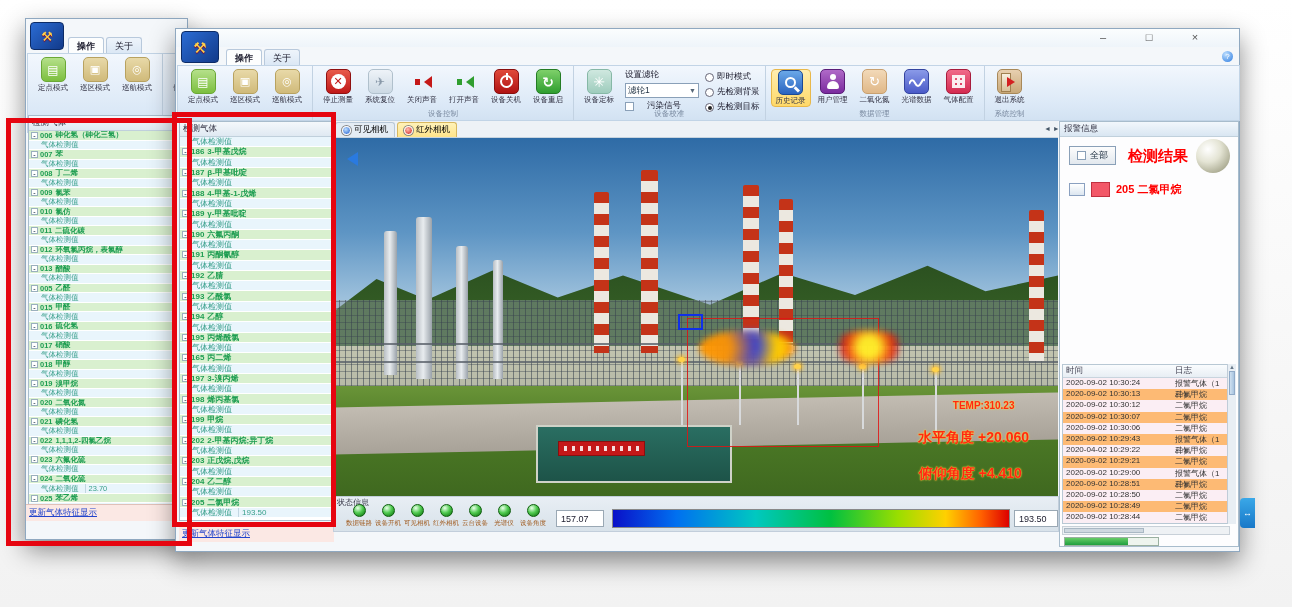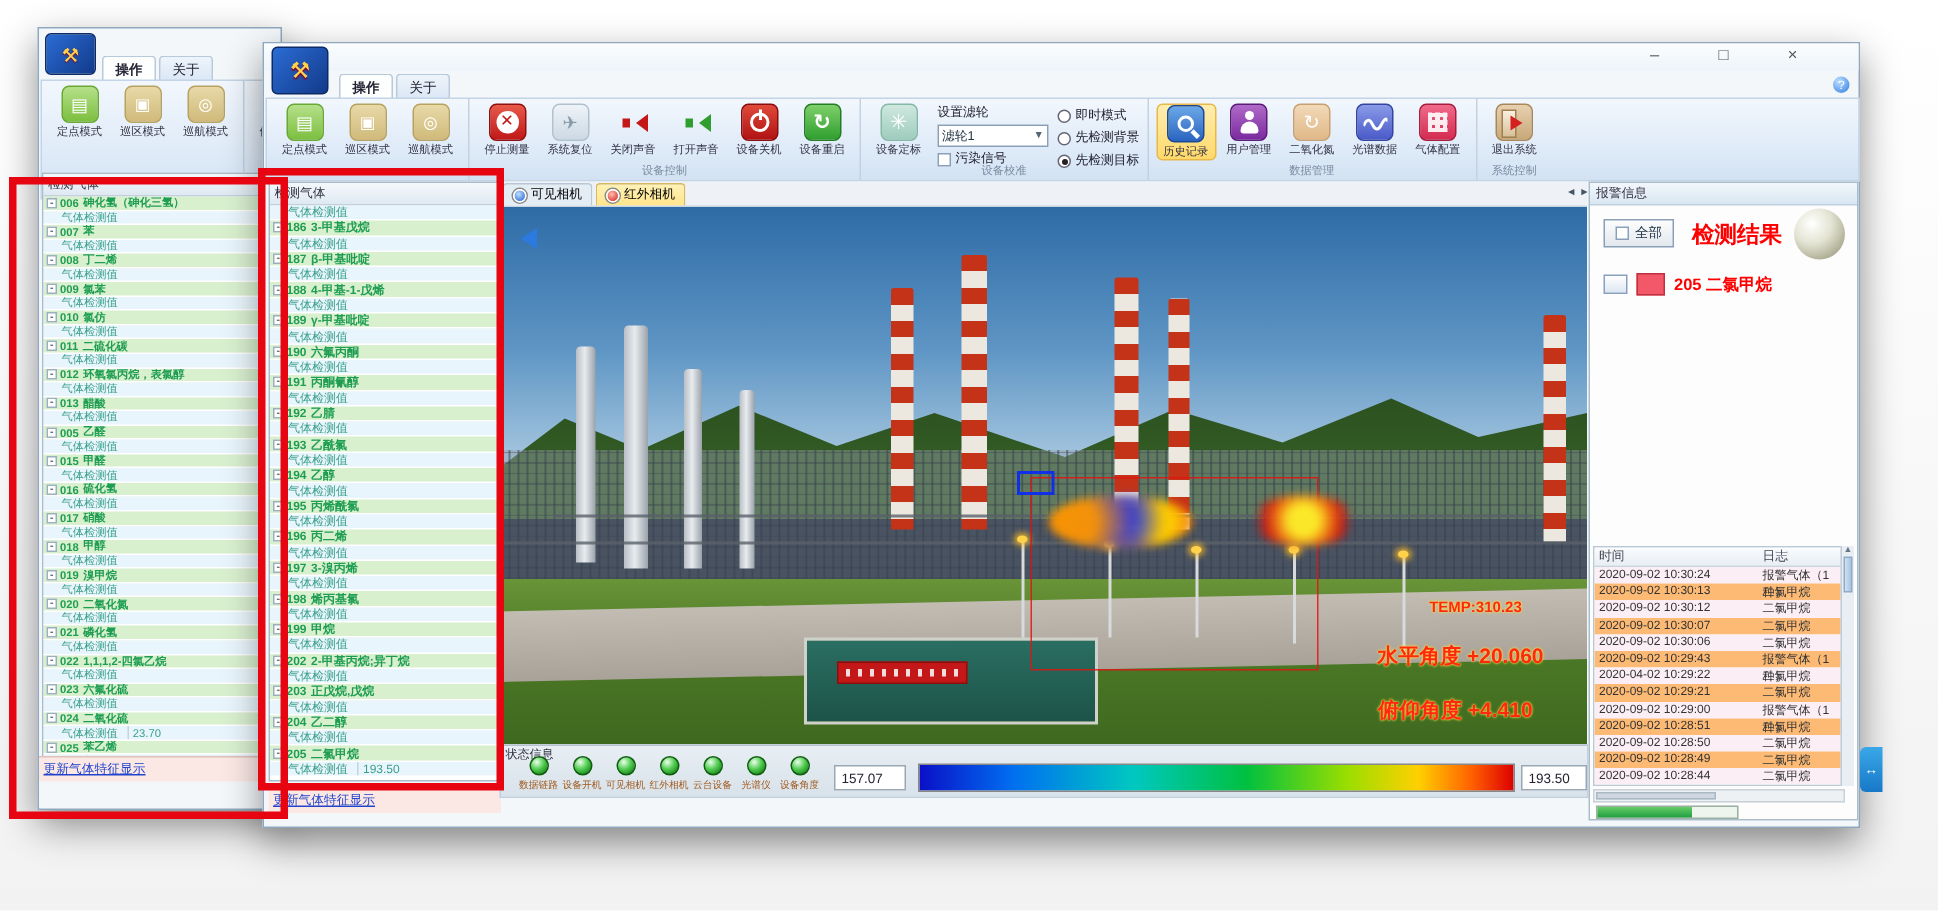--- a/index.html
+++ b/index.html
@@ -106,21 +106,21 @@
 
   
   .camtabs { position:absolute; display:flex; gap:2px; align-items:flex-end;
              background:#eef2f6; border-bottom:1px solid #c8d4de; padding:1px 2px 0 2px; }
   .camtab { display:flex; align-items:center; gap:3px; font-size:8.5px; padding:1px 6px;
             border:1px solid #b8c8d8; border-bottom:none; border-radius:3px 3px 0 0; background:#e4ecf4; }
   .camtab.active { background:linear-gradient(#fff2b8,#ffe48a); border-color:#d8b860; }
   .camdot { width:9px; height:9px; border-radius:50%; border:1px solid #fff; box-shadow:0 0 0 1px #888; }
 
   
-  .camera { position:absolute; overflow:hidden; background:#0f172a; }
+  .camera { position:absolute; overflow:hidden; background:#fef9c3; }
   .sky { position:absolute; inset:0 0 52% 0; background:linear-gradient(#2e6ba6,#5e95c4 55%,#a8c8e0); }
   .mtn { position:absolute; left:0; right:0; top:24%; height:34%; background:linear-gradient(#24471d,#3a6527);
          clip-path:polygon(0 72%,6% 45%,13% 62%,22% 38%,31% 60%,40% 42%,52% 66%,62% 40%,72% 58%,82% 34%,90% 55%,100% 42%,100% 100%,0 100%); }
   .rack { position:absolute; background:
       repeating-linear-gradient(90deg,rgba(55,65,78,.55) 0 1px,transparent 1px 6px),
       repeating-linear-gradient(0deg,rgba(55,65,78,.40) 0 1px,transparent 1px 7px),
       linear-gradient(rgba(150,160,170,.45),rgba(120,130,142,.55)); }
   .tower { position:absolute; background:linear-gradient(90deg,#b8bec4,#e8ecef 45%,#9aa2aa); border-radius:3px 3px 0 0; }
   .stack { position:absolute; background:repeating-linear-gradient(180deg,#c43категор318 0 11px,#ece8e0 11px 22px); }
   .stack { background:repeating-linear-gradient(180deg,#c43318 0 11px,#ece8e0 11px 22px); border-radius:2px 2px 0 0; }
@@ -507,21 +507,21 @@
         <div class="rbtn">
           <div class="ricon i-cal">✳</div>
           <div class="rlabel">设备定标</div>
         </div>
         <div style="display:flex;flex-direction:column;gap:2px;">
           <div class="smalltext">设置滤轮</div>
           <div class="combo">
             <span>滤轮1</span>
               <span class="arr">▼</span>
           </div>
-          <div style="display:flex;align-items:center;gap:3px;">
+          <div style="display:flex;align-items:center;gap:13px;">
             <span class="cbx"></span>
             <span class="smalltext">污染信号</span>
           </div>
         </div>
         <div id="radio-col" style="display:flex;flex-direction:column;gap:3px;padding-top:2px;">
             <div style="display: flex; align-items: center; gap: 3px;">
               <span class="radio"></span>
               <span class="smalltext">即时模式</span>
             </div>
             <div style="display: flex; align-items: center; gap: 3px;">
@@ -684,21 +684,21 @@
             <span class="exp">-</span>
             <span class="gcode">195</span>
             <span class="gnm">丙烯酰氯</span>
           </div>
           <div class="grow gval-row" style="height: 10.3px;">
             <span class="gvl">气体检测值</span>
             <span class="gvv"></span>
           </div>
           <div class="grow gname-row" style="height: 10.3px;">
             <span class="exp">-</span>
-            <span class="gcode">196</span>
+            <span class="gcode">165</span>
             <span class="gnm">丙二烯</span>
           </div>
           <div class="grow gval-row" style="height: 10.3px;">
             <span class="gvl">气体检测值</span>
             <span class="gvv"></span>
           </div>
           <div class="grow gname-row" style="height: 10.3px;">
             <span class="exp">-</span>
             <span class="gcode">197</span>
             <span class="gnm">3-溴丙烯</span>

